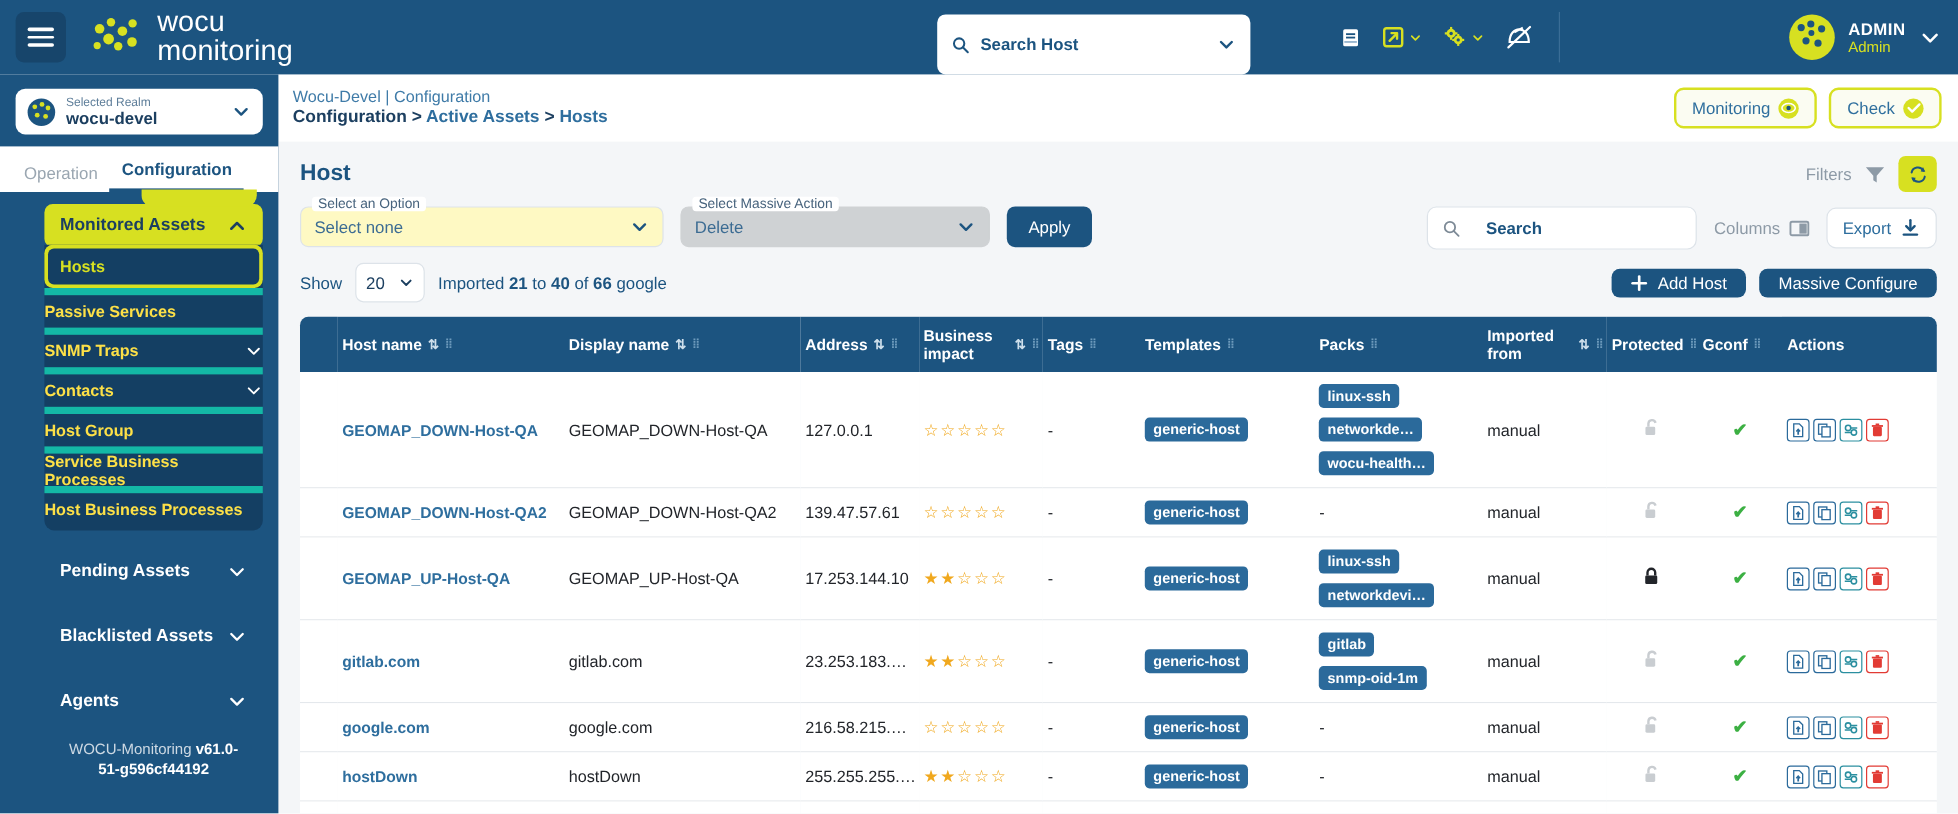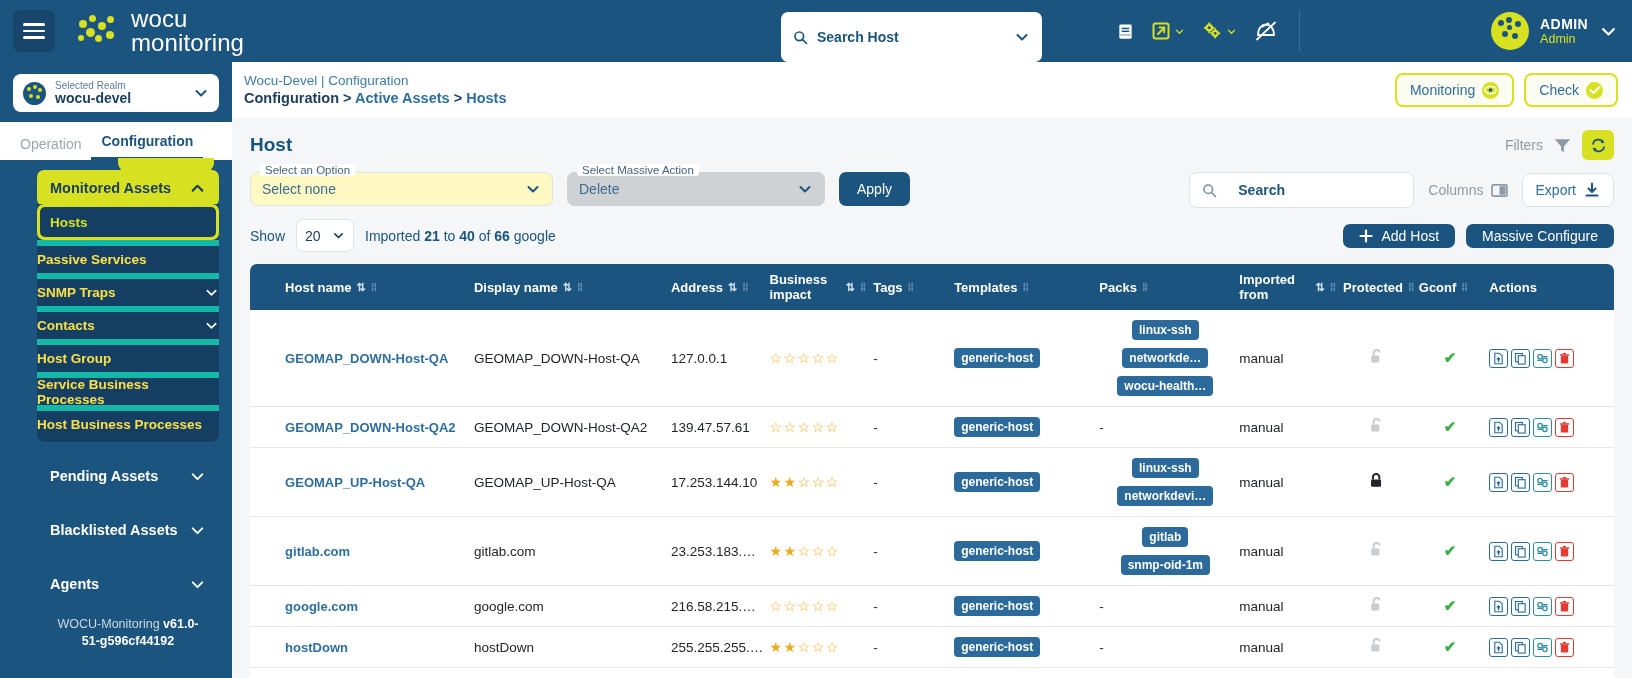--- a/index.html
+++ b/index.html
@@ -164,21 +164,21 @@
   table.grid tbody td {
     background:#fff;border-bottom:1px solid #e4e8ec;padding:8px 4px;font-size:13.5px;color:#22252a;
     vertical-align:middle;
   }
   .hostlink { color:#2e6e9e;font-weight:bold;font-size:13px;cursor:pointer; }
   .stars { color:#f0a81e;font-size:14px;letter-spacing:1.5px;white-space:nowrap; }
   .chip {
     display:inline-block;background:#2b6a9b;color:#fff;font-weight:bold;font-size:12px;
     border-radius:4px;padding:3px 7px;margin:2px 0;white-space:nowrap;
   }
-  .chipcol { display:flex;flex-direction:column;align-items:center;gap:4px; }
+  .chipcol { display:flex;flex-direction:column;align-items:flex-start;gap:4px; }
   .ok { color:#3cb043;font-size:15px;font-weight:bold; }
   .acts { display:flex;gap:3px;align-items:center; }
   .actbtn { width:19px;height:19px;border-radius:3px;display:flex;align-items:center;justify-content:center;cursor:pointer; }
   .ab-blue { border:1.6px solid #2b6a9b;color:#2b6a9b; }
   .ab-teal { border:1.6px solid #2b8fa0;color:#2b8fa0; }
   .ab-red  { border:1.6px solid #e23b34;color:#e23b34; }
   .center { text-align:center; }
 </style>
 </head>
 <body>

